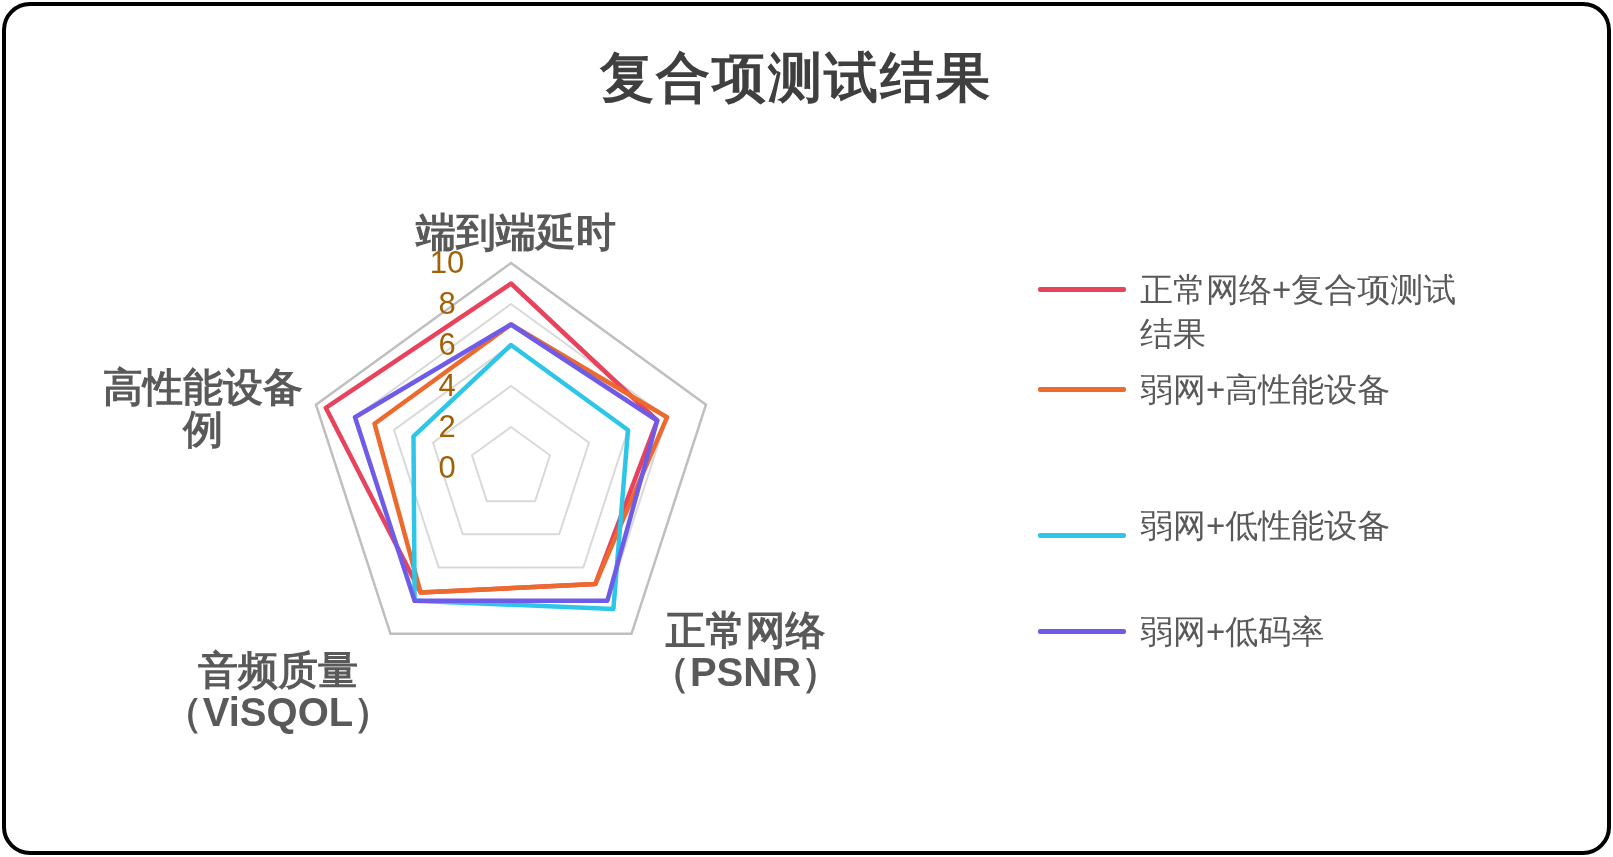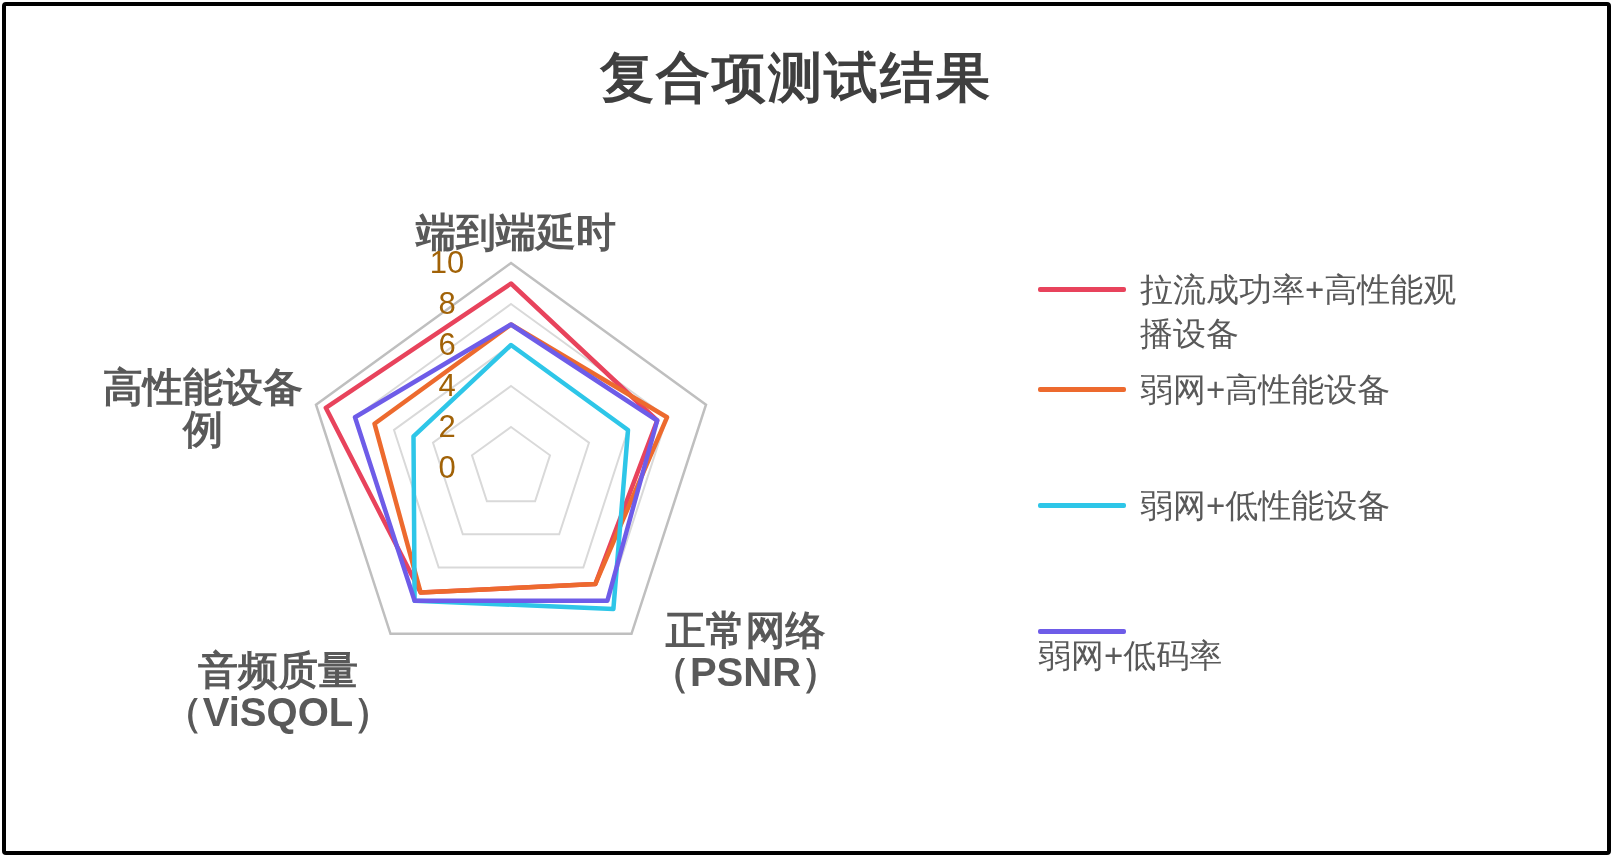--- a/index.html
+++ b/index.html
@@ -1,33 +1,33 @@
 <!DOCTYPE html>
 <html><head>
 <meta charset="utf-8">
 <style>
   html,body{margin:0;padding:0;background:#fff;}
   body{width:1613px;height:857px;position:relative;font-family:"Liberation Sans","DejaVu Sans",sans-serif;}
-  .frame{position:absolute;inset:2px;border:4px solid #000;border-radius:4px;background:#fff;overflow:hidden;}
+  .frame{position:absolute;inset:2px;border:4px solid #000;border-radius:28px;background:#fff;overflow:hidden;}
   .title{position:absolute;left:0;top:36px;width:1580px;text-align:center;font-size:54px;font-weight:bold;color:#3f3f3f;letter-spacing:2px;}
   .radar-svg{position:absolute;left:0;top:0;}
   .axis-label{position:absolute;font-size:40px;font-weight:bold;color:#595959;line-height:42px;white-space:pre-line;}
   .axis-top{left:330px;top:205px;width:360px;text-align:center;}
   .axis-right{left:713px;top:385px;width:300px;text-align:left;}
   .axis-bottom-right{left:612px;top:603px;width:255px;text-align:center;}
   .axis-bottom-left{left:138px;top:601px;width:268px;text-align:center;margin-top:42px;}
   .axis-left{left:93px;top:360px;width:208px;text-align:center;}
   .ticks{position:absolute;left:412px;top:237px;width:58px;height:245px;display:flex;flex-direction:column;justify-content:space-between;align-items:center;}
   .tick{font-size:31px;color:#a16207;line-height:40px;}
   .legend{position:absolute;left:1032px;top:262px;width:540px;height:470px;}
   .legend-item{position:absolute;left:0;display:flex;align-items:flex-start;}
   .legend-item.li-0{top:0;}
   .legend-item.li-1{top:100px;}
-  .legend-item.li-2{top:216px;}
-  .legend-item.li-3{top:342px;flex-direction:column;}
+  .legend-item.li-2{top:236px;align-items:center;}
+  .legend-item.li-3{top:342px;}
   .swatch{width:88px;height:5px;border-radius:2px;margin-top:19px;margin-right:14px;flex:0 0 auto;}
   .legend-label{font-size:33px;color:#595959;line-height:1.32;max-width:345px;}
 </style>
 </head>
 <body>
 
 <div class="frame">
 
   <div class="title">复合项测试结果</div>
 
@@ -56,21 +56,21 @@
     <div class="tick">8</div>
     <div class="tick">6</div>
     <div class="tick">4</div>
     <div class="tick">2</div>
     <div class="tick">0</div>
   </div>
 
   <div class="legend">
     <div class="legend-item li-0">
       <div class="swatch" style="background: rgb(232, 67, 92);"></div>
-      <div class="legend-label">拉流成功率+高性能观播设备</div>
+      <div class="legend-label">正常网络+复合项测试结果</div>
     </div>
     <div class="legend-item li-1">
       <div class="swatch" style="background: rgb(237, 106, 46);"></div>
       <div class="legend-label">弱网+高性能设备</div>
     </div>
     <div class="legend-item li-2">
       <div class="swatch" style="background: rgb(46, 198, 232);"></div>
       <div class="legend-label">弱网+低性能设备</div>
     </div>
     <div class="legend-item li-3">

